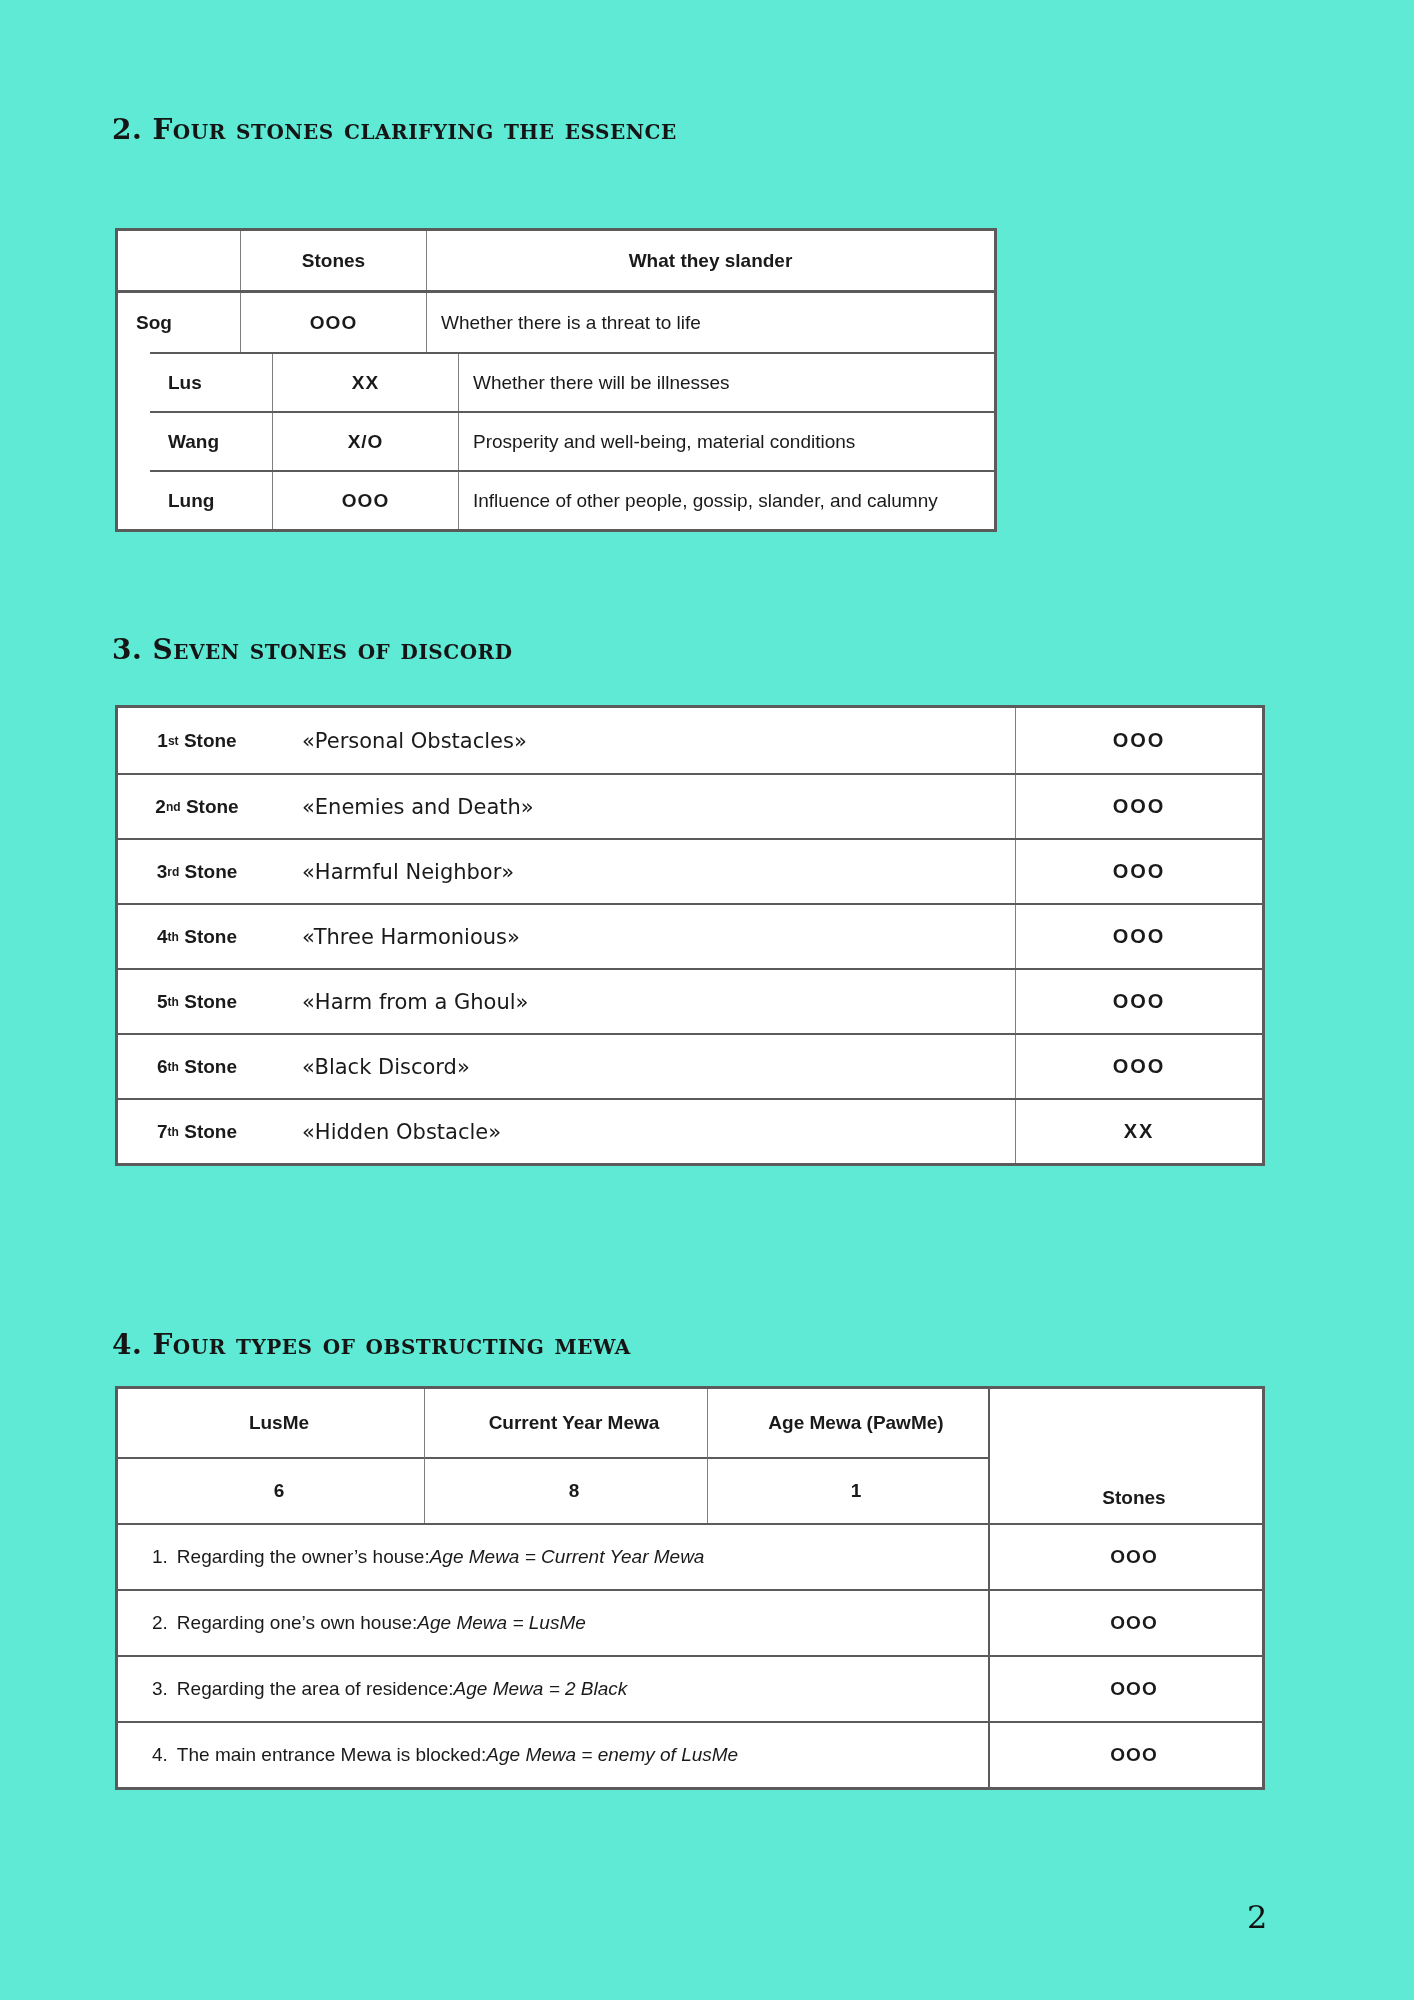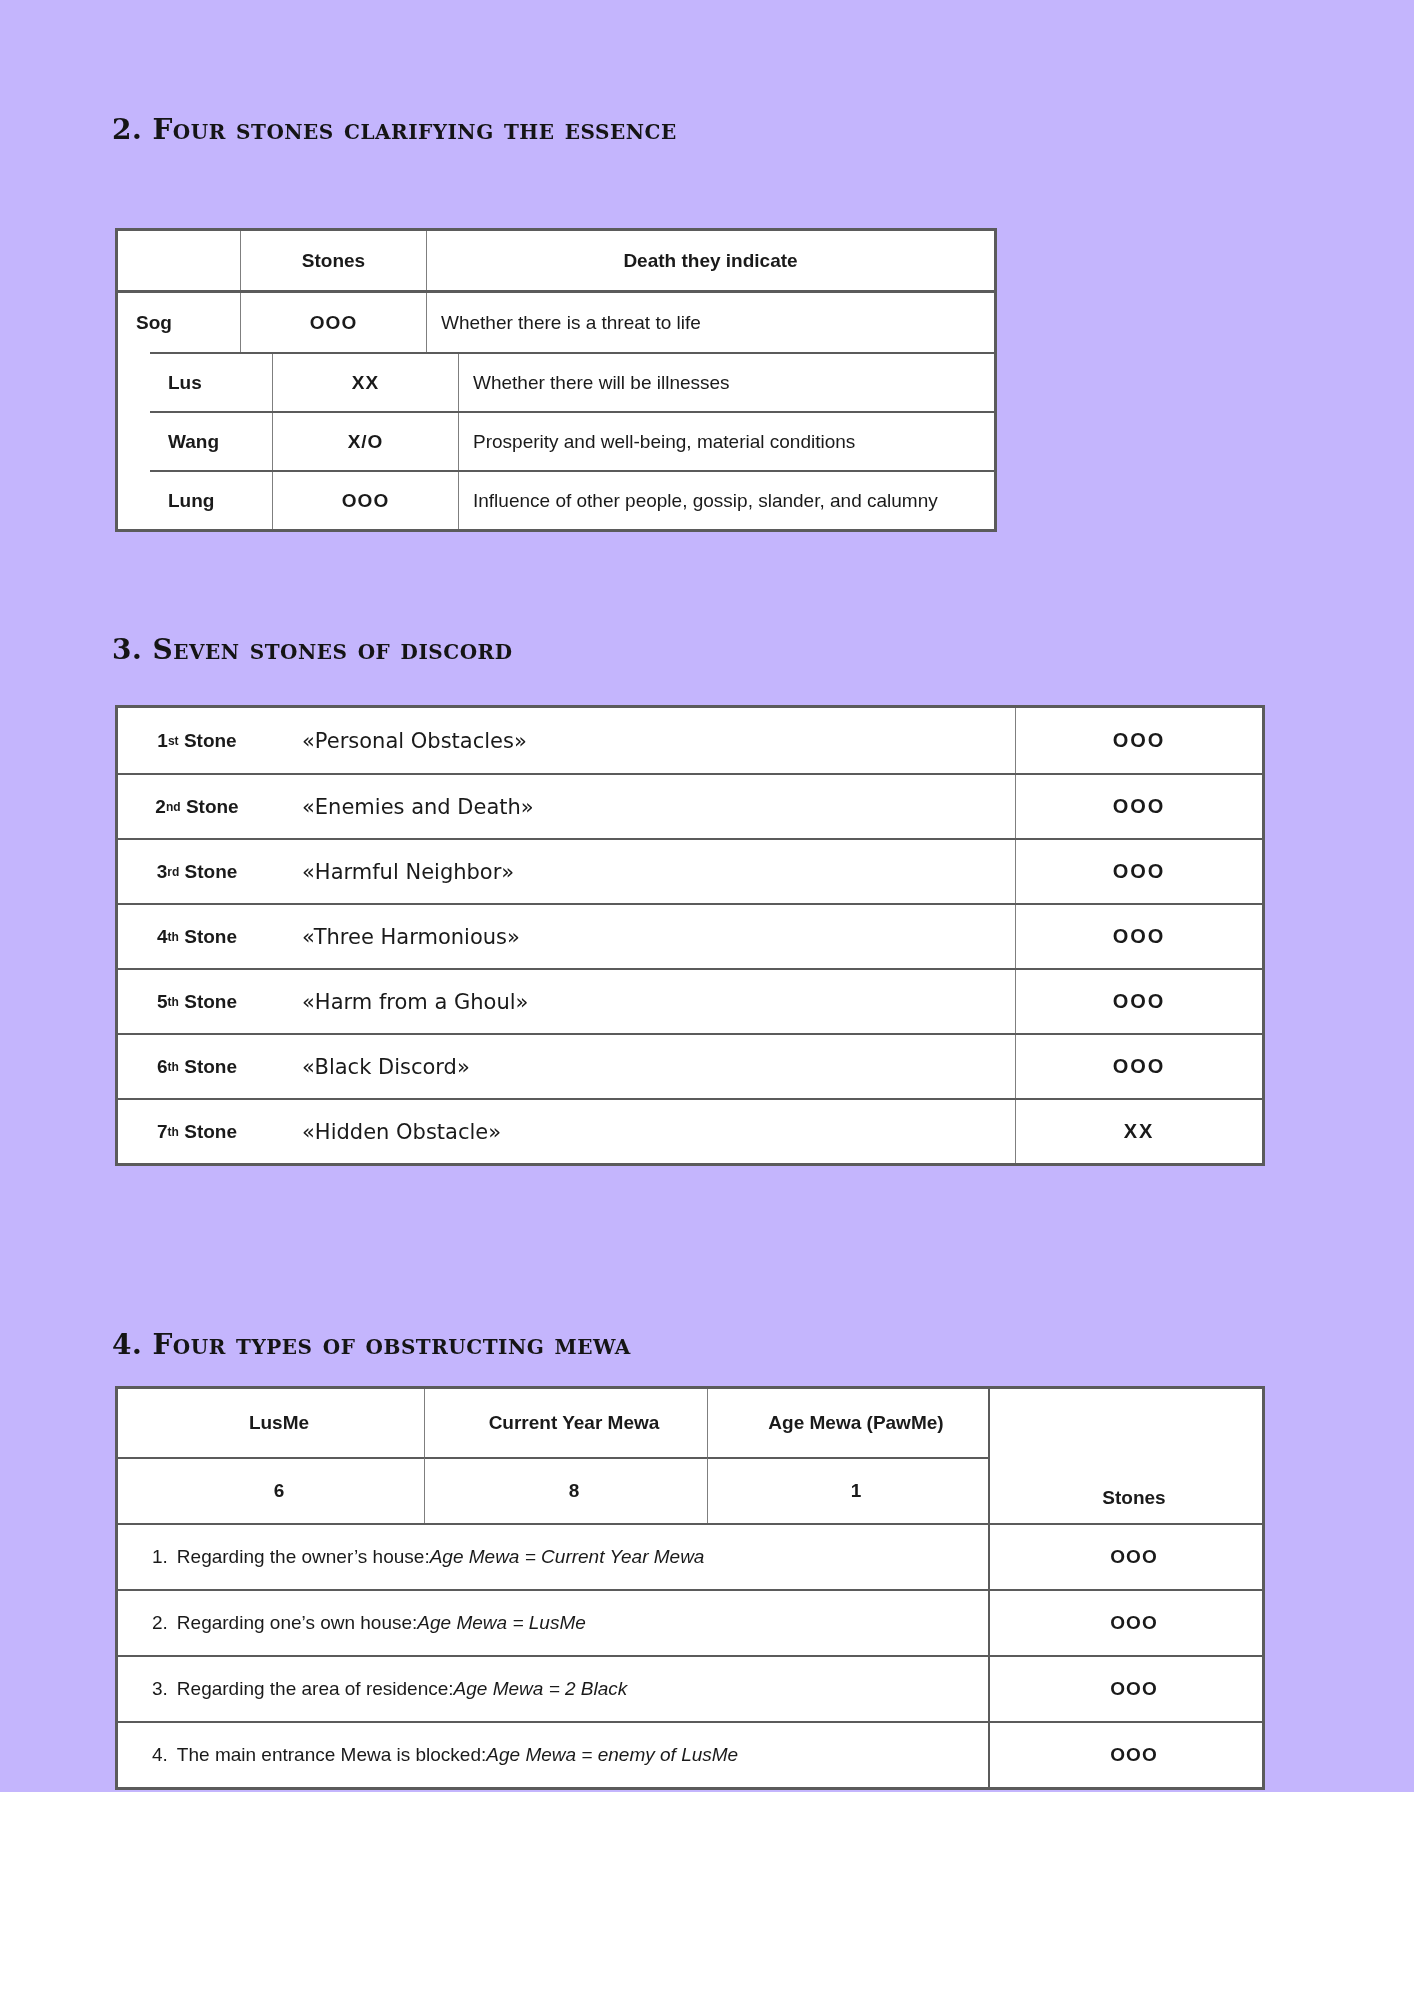--- a/index.html
+++ b/index.html
@@ -1,21 +1,21 @@
 <!DOCTYPE html>
 <html><head>
 <meta charset="utf-8">
 <style>
   * { margin: 0; padding: 0; box-sizing: border-box; }
   html, body { background: #ffffff; }
   .page {
     position: relative;
     width: 1414px;
-    height: 1792px;
-    background: #c4b5fd;
+    height: 2000px;
+    background: #5eead4;
     font-family: "Liberation Sans", sans-serif;
     color: #1a1a1a;
   }
   .heading {
     position: absolute;
     left: 112px;
     font-family: "DejaVu Serif", serif;
     font-weight: 700;
     font-variant: small-caps;
     font-size: 28px;
@@ -98,21 +98,21 @@
 <body>
 
 <div class="page">
 
   <div class="heading" style="top:113px">2. Four stones clarifying the essence</div>
 
   <div class="tbl t1">
     <div class="trow head">
       <div class="cell c1"></div>
       <div class="cell c2 v-div center bold">Stones</div>
-      <div class="cell c3 v-div center bold" style="padding-left:0">Death they indicate</div>
+      <div class="cell c3 v-div center bold" style="padding-left:0">What they slander</div>
     </div>
     <div class="trow">
       <div class="cell c1 bold">Sog</div>
       <div class="cell c2 v-div center stones">OOO</div>
       <div class="cell c3 v-div">Whether there is a threat to life</div>
     </div>
     <div class="trow h-div">
       <div class="cell c1 bold">Lus</div>
       <div class="cell c2 v-div center stones">XX</div>
       <div class="cell c3 v-div">Whether there will be illnesses</div>

